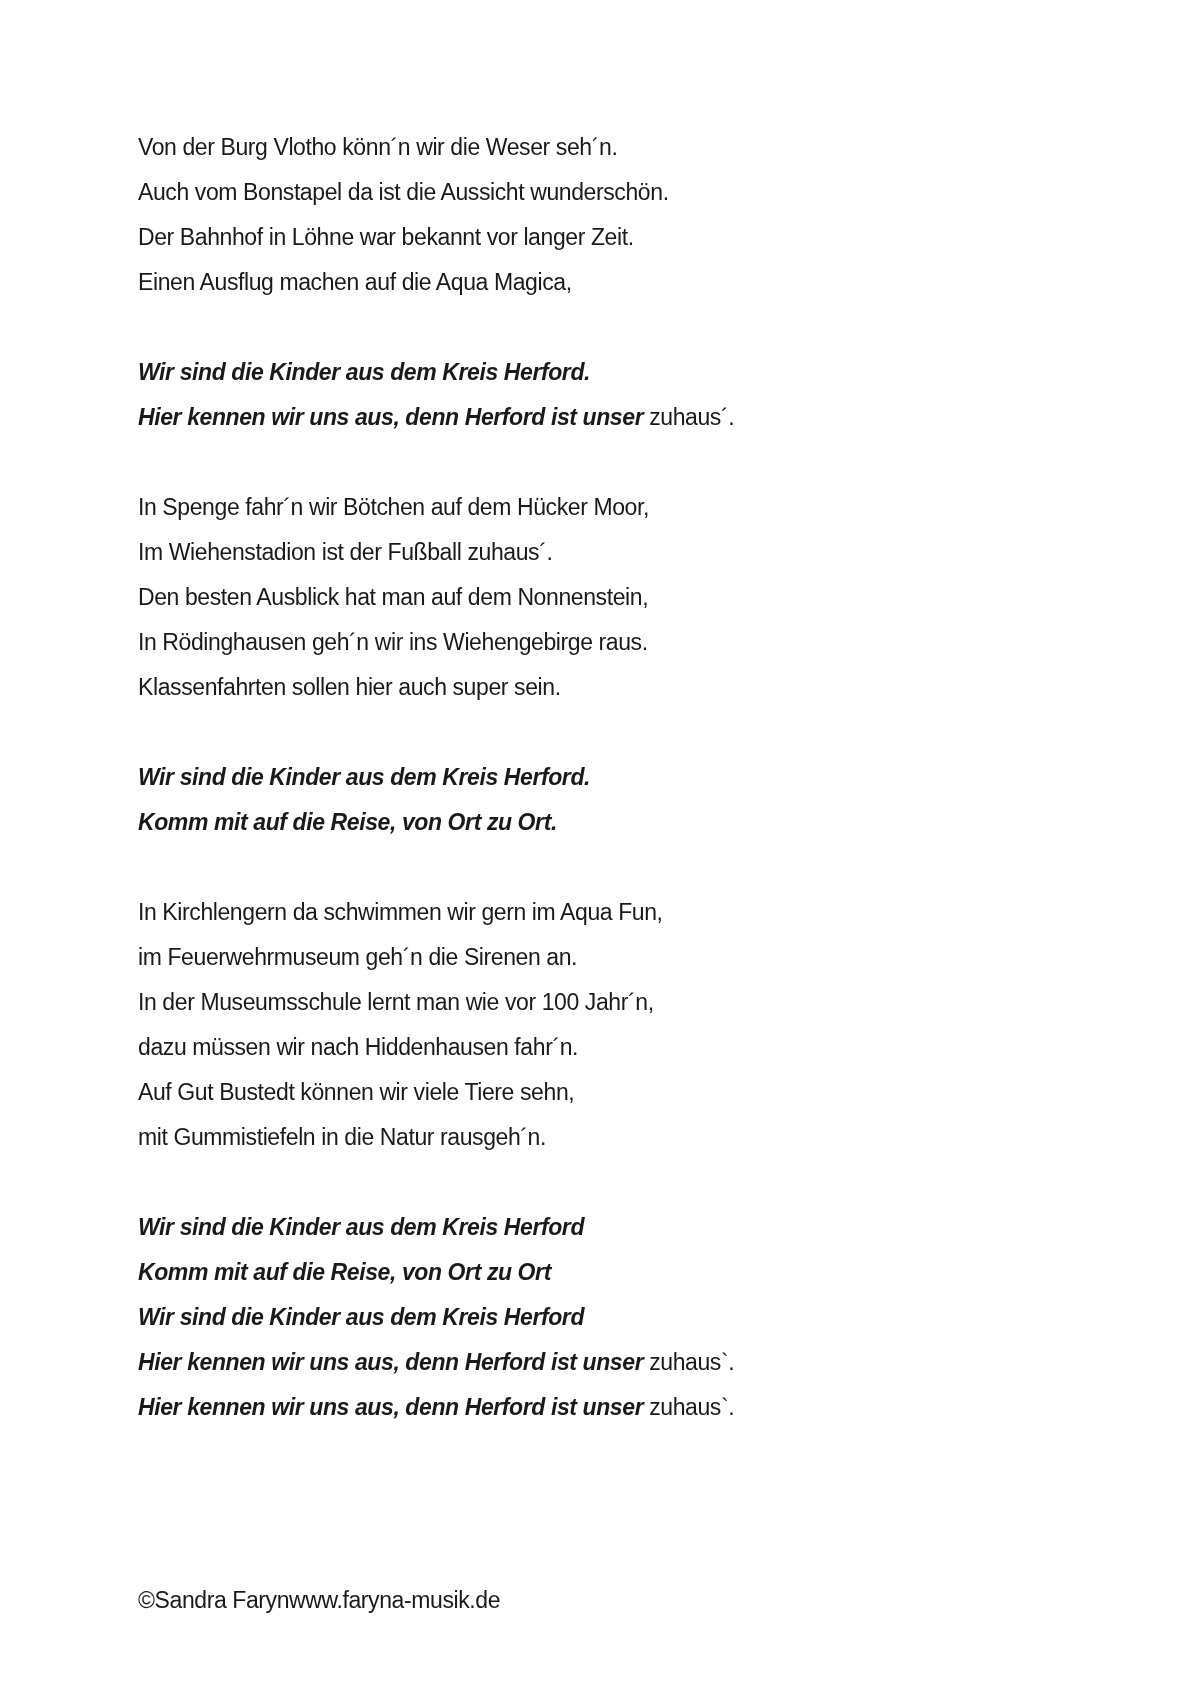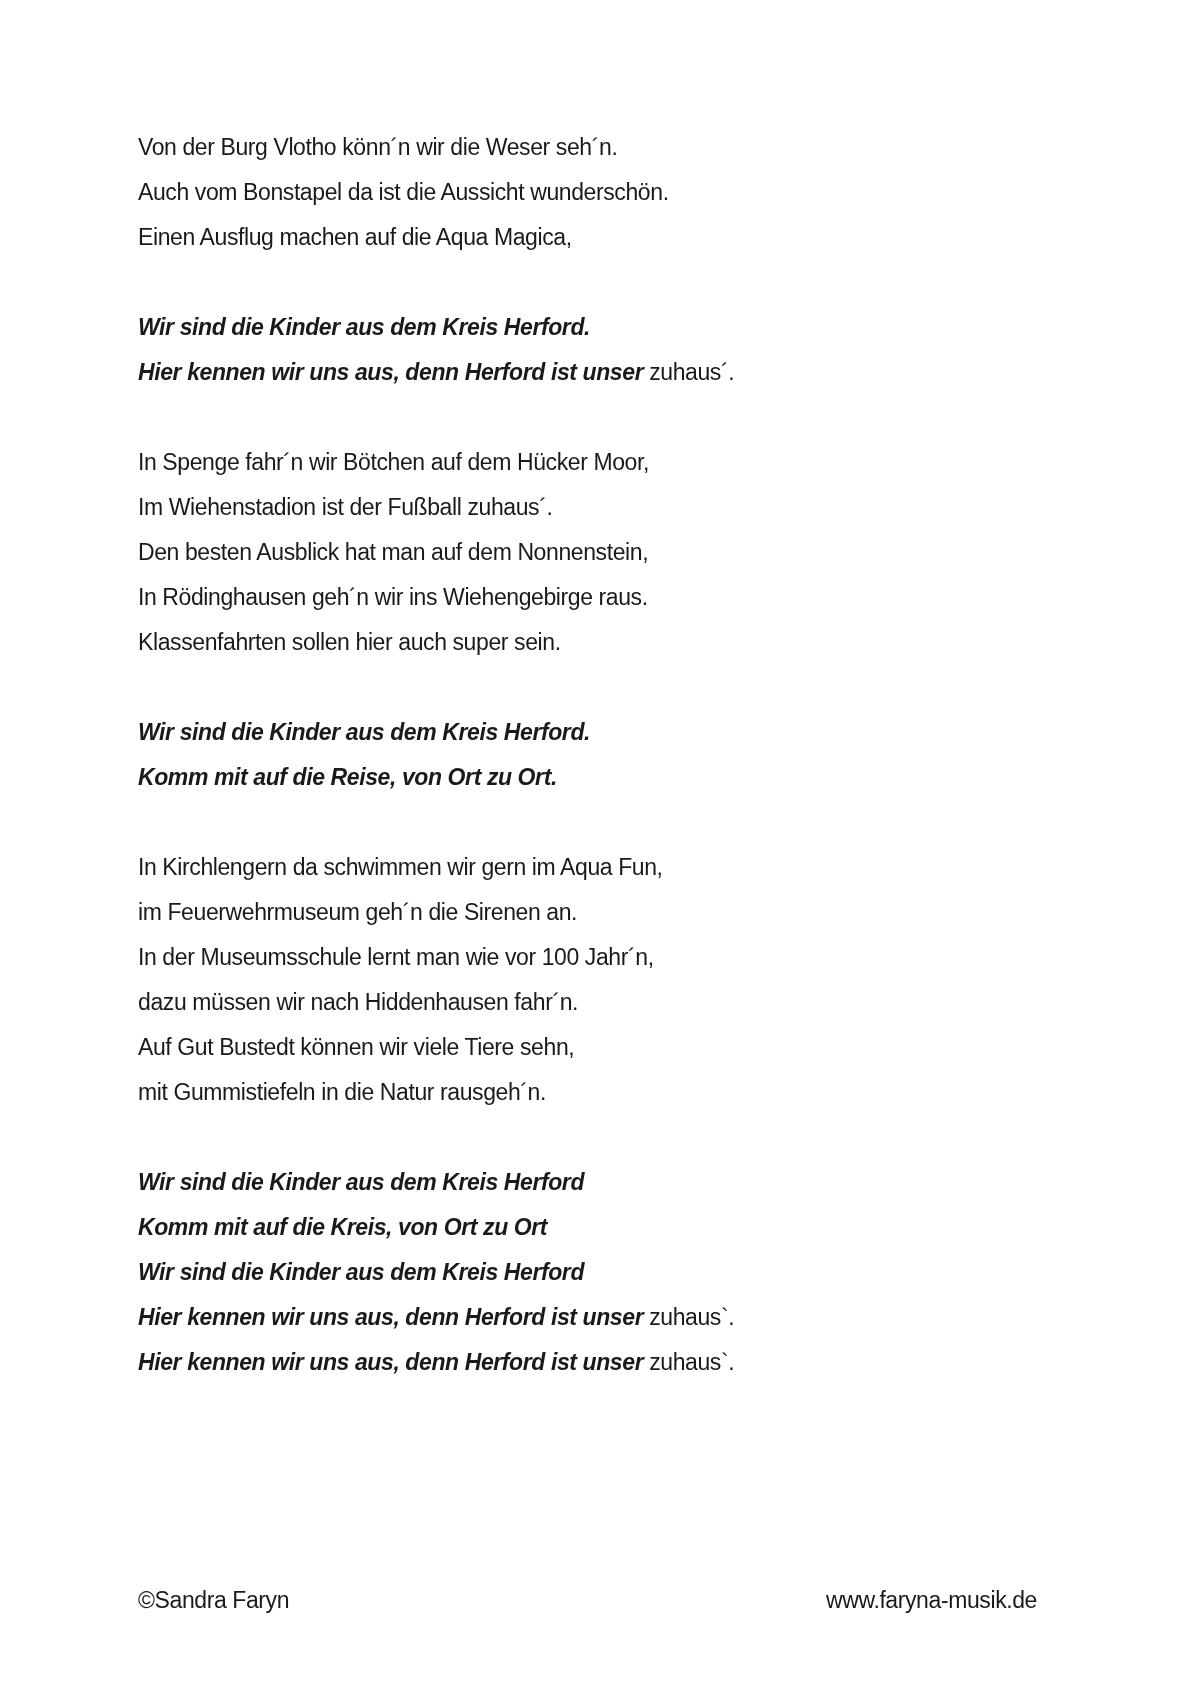--- a/index.html
+++ b/index.html
@@ -30,35 +30,36 @@
     white-space: nowrap;
   }
   .line .it { font-style: italic; font-weight: bold; }
   .line .reg { font-style: normal; }
   .footer {
     position: absolute;
     left: 138px;
     right: 154px;
     top: 1578px;
     display: flex;
-    justify-content: space-between;
+    justify-content: flex-start;
     align-items: baseline;
     font-size: 23px;
     letter-spacing: -0.4px;
     line-height: 45px;
   }
 </style>
 </head>
 <body>
 
 <div class="page">
   <main class="content" id="lyrics-body">
       <section class="stanza">
         <p class="line"><span class="reg">Von der Burg Vlotho könn´n wir die Weser seh´n.</span></p>
         <p class="line"><span class="reg">Auch vom Bonstapel da ist die Aussicht wunderschön.</span></p>
+        <p class="line"><span class="reg">Der Bahnhof in Löhne war bekannt vor langer Zeit.</span></p>
         <p class="line"><span class="reg">Einen Ausflug machen auf die Aqua Magica,</span></p>
       </section>
       <section class="stanza">
         <p class="line"><span class="it">Wir sind die Kinder aus dem Kreis Herford.</span></p>
         <p class="line"><span class="it">Hier kennen wir uns aus, denn Herford ist unser </span><span class="reg">zuhaus´.</span></p>
       </section>
       <section class="stanza">
         <p class="line"><span class="reg">In Spenge fahr´n wir Bötchen auf dem Hücker Moor,</span></p>
         <p class="line"><span class="reg">Im Wiehenstadion ist der Fußball zuhaus´.</span></p>
         <p class="line"><span class="reg">Den besten Ausblick hat man auf dem Nonnenstein,</span></p>
@@ -72,21 +73,21 @@
       <section class="stanza">
         <p class="line"><span class="reg">In Kirchlengern da schwimmen wir gern im Aqua Fun,</span></p>
         <p class="line"><span class="reg">im Feuerwehrmuseum geh´n die Sirenen an.</span></p>
         <p class="line"><span class="reg">In der Museumsschule lernt man wie vor 100 Jahr´n,</span></p>
         <p class="line"><span class="reg">dazu müssen wir nach Hiddenhausen fahr´n.</span></p>
         <p class="line"><span class="reg">Auf Gut Bustedt können wir viele Tiere sehn,</span></p>
         <p class="line"><span class="reg">mit Gummistiefeln in die Natur rausgeh´n.</span></p>
       </section>
       <section class="stanza">
         <p class="line"><span class="it">Wir sind die Kinder aus dem Kreis Herford</span></p>
-        <p class="line"><span class="it">Komm mit auf die Kreis, von Ort zu Ort</span></p>
+        <p class="line"><span class="it">Komm mit auf die Reise, von Ort zu Ort</span></p>
         <p class="line"><span class="it">Wir sind die Kinder aus dem Kreis Herford</span></p>
         <p class="line"><span class="it">Hier kennen wir uns aus, denn Herford ist unser </span><span class="reg">zuhaus`.</span></p>
         <p class="line"><span class="it">Hier kennen wir uns aus, denn Herford ist unser </span><span class="reg">zuhaus`.</span></p>
       </section>
     </main>
   <footer class="footer">
     <span>©Sandra Faryn</span>
     <span>www.faryna-musik.de</span>
   </footer>
 </div>

